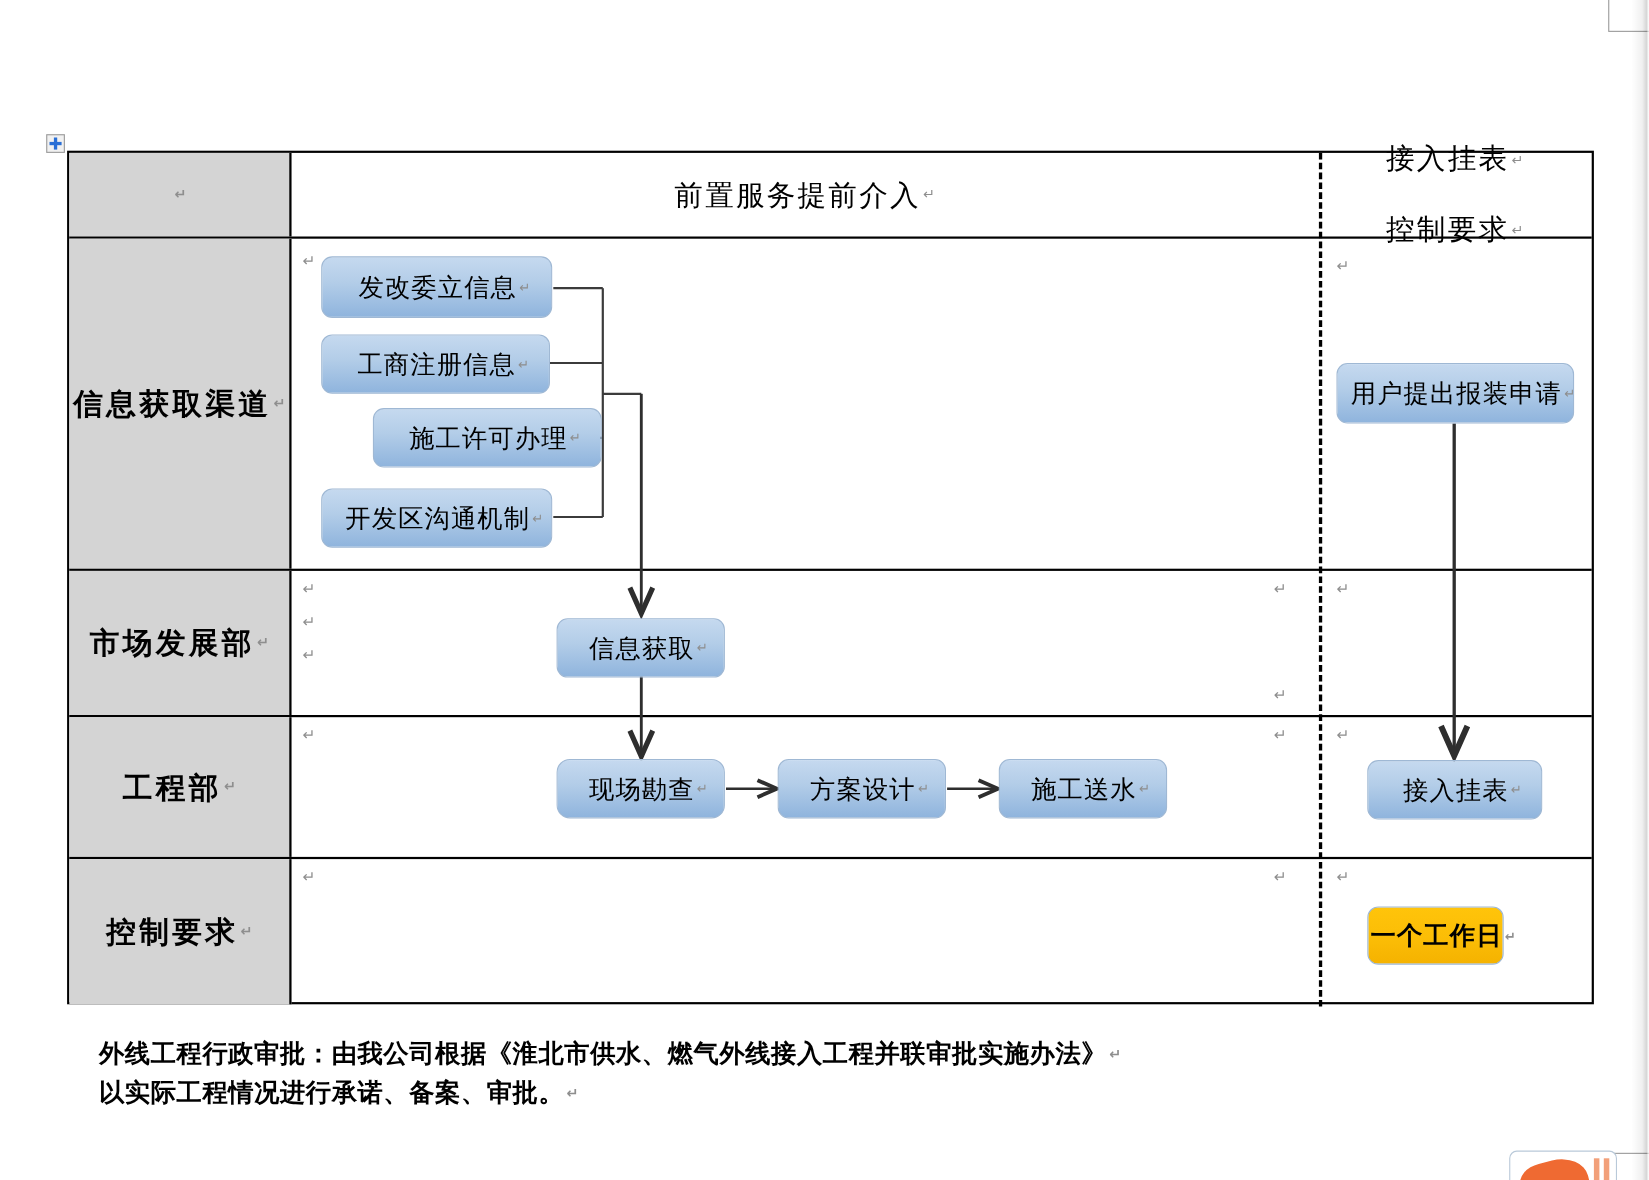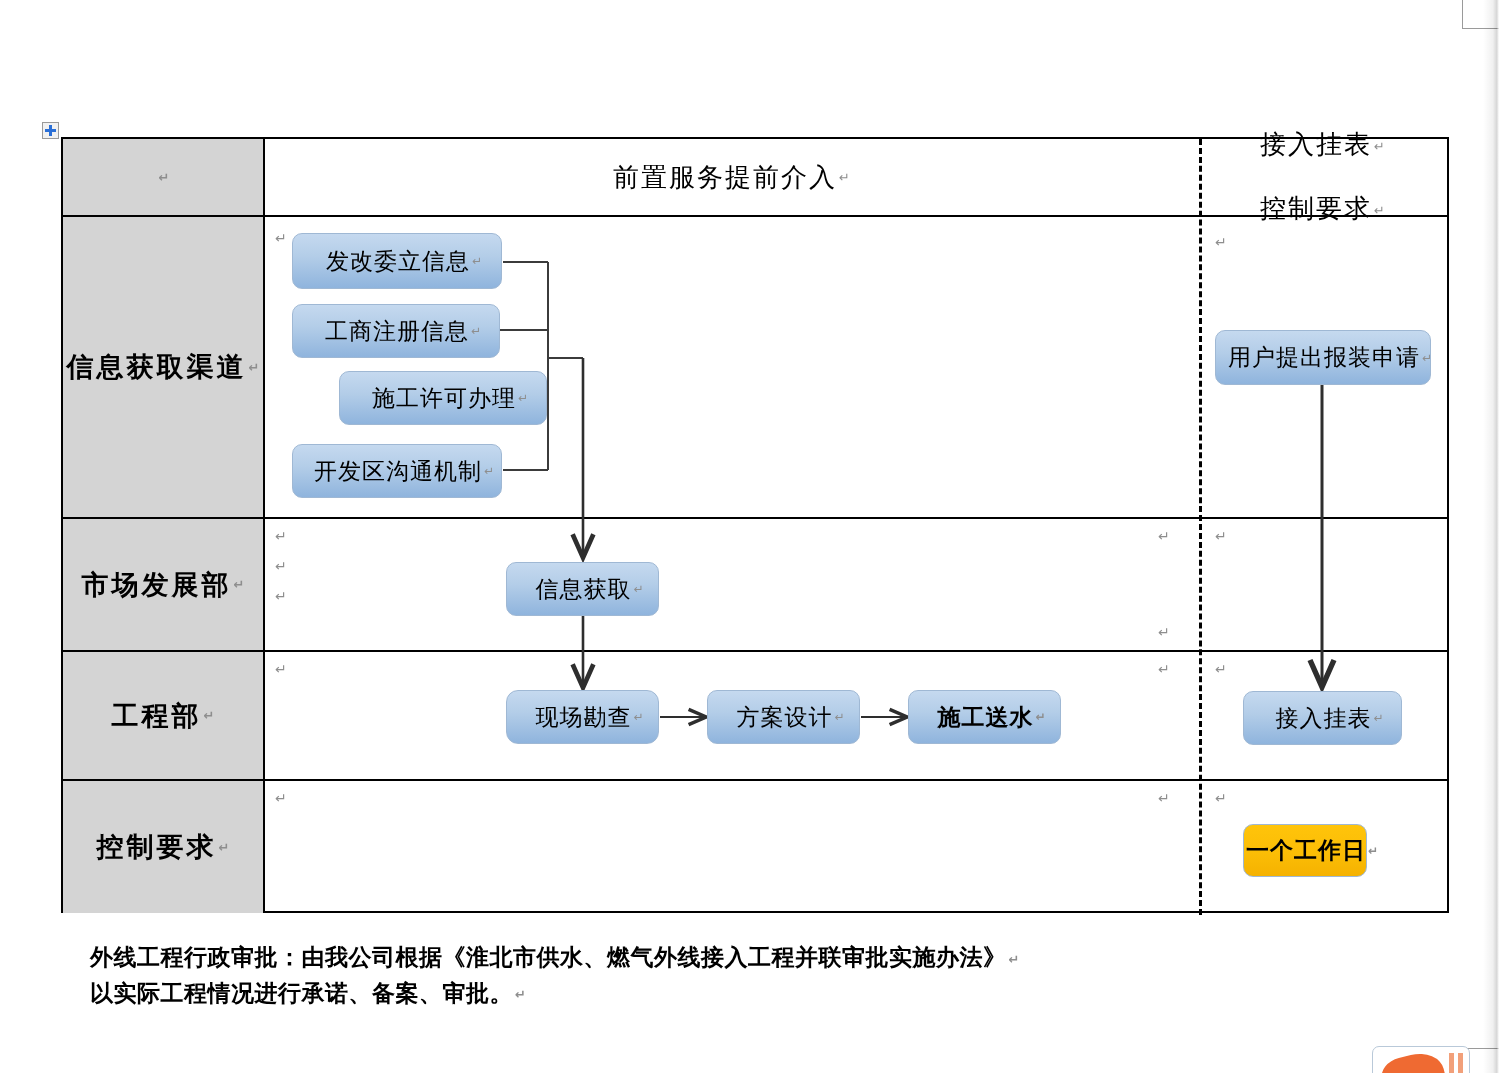--- a/index.html
+++ b/index.html
@@ -393,21 +393,21 @@
   <div class="fbox" style="left:506px; top:690px; width:153px; height:54px;border-radius:12px;">
     <span>现场勘查</span>
       <span class="pilcrow">↵</span>
   </div>
 
   <div class="fbox" style="left:707px; top:690px; width:153px; height:54px;">
     <span>方案设计</span>
       <span class="pilcrow">↵</span>
   </div>
 
-  <div class="fbox" style="left:908px; top:690px; width:153px; height:54px;font-weight:bold;">
+  <div class="fbox" style="left:908px; top:690px; width:153px; height:54px;">
     <span>施工送水</span>
       <span class="pilcrow">↵</span>
   </div>
 
   <div class="fbox" style="left:1215px; top:330px; width:216px; height:55px;">
     <span>用户提出报装申请</span>
       <span class="pilcrow">↵</span>
   </div>
 
   <div class="fbox" style="left:1243px; top:691px; width:159px; height:54px;">

